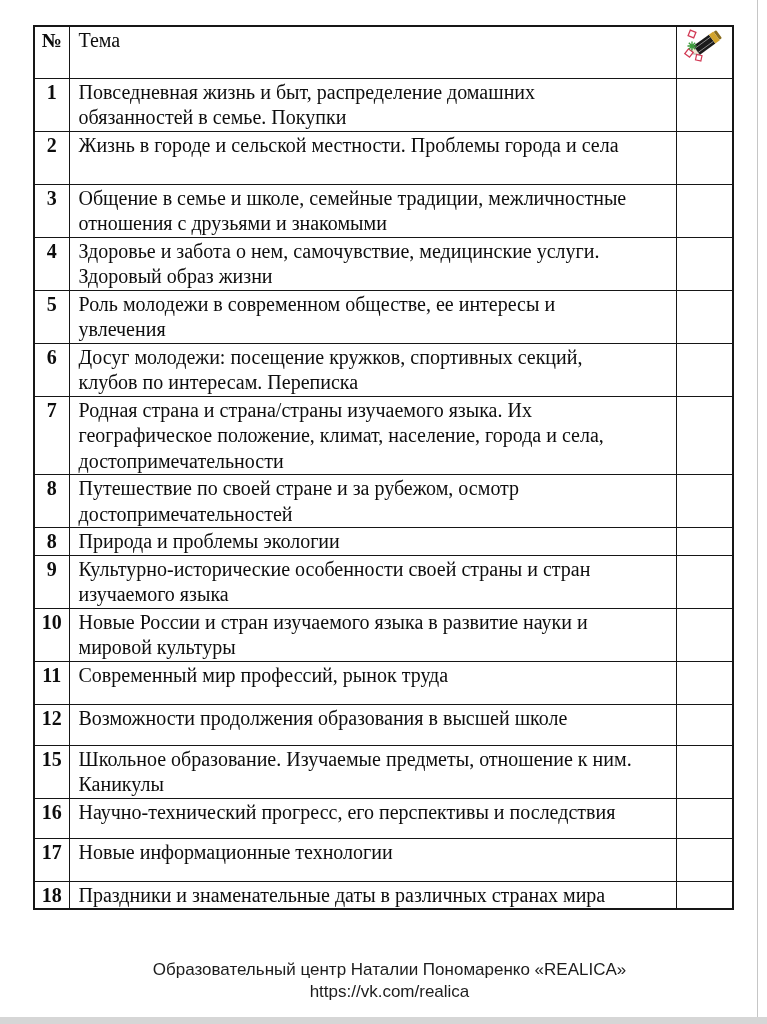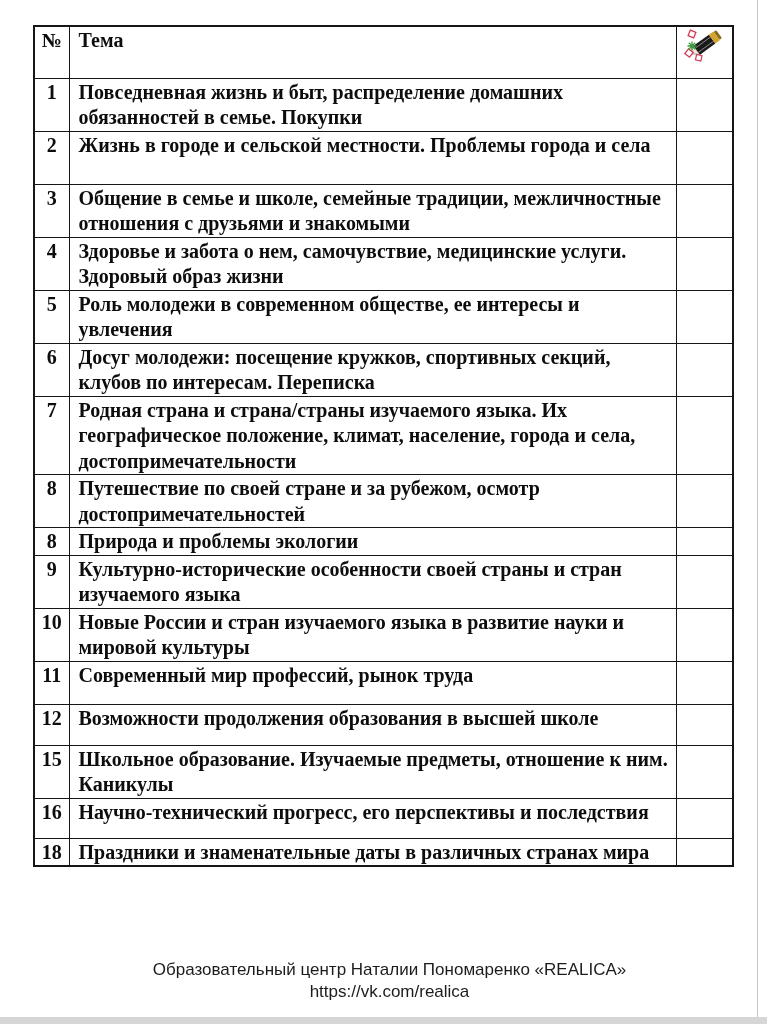--- a/index.html
+++ b/index.html
@@ -50,21 +50,21 @@
   td.cell-num {
     width: 35px;
     text-align: center;
     font-weight: bold;
     font-size: 20px;
     line-height: 25px;
     padding: 1px 0 0 0;
   }
   td.cell-topic {
     width: 607px;
-    font-weight: bold;
+    font-weight: normal;
     font-size: 20px;
     line-height: 25.5px;
     padding: 1px 6px 0 9px;
     white-space: pre-line;
   }
   td.cell-mark {
     width: 57px;
     padding: 0;
   }
   tr.header-row td.cell-topic,
@@ -199,20 +199,25 @@
             <td class="cell-num">15</td>
             <td class="cell-topic">Школьное образование. Изучаемые предметы, отношение к ним.
 Каникулы</td>
             <td class="cell-mark"></td>
           </tr>
           <tr style="height: 40px;">
             <td class="cell-num">16</td>
             <td class="cell-topic">Научно-технический прогресс, его перспективы и последствия</td>
             <td class="cell-mark"></td>
           </tr>
+          <tr style="height: 43px;">
+            <td class="cell-num">17</td>
+            <td class="cell-topic">Новые информационные технологии</td>
+            <td class="cell-mark"></td>
+          </tr>
           <tr style="height: 24px;">
             <td class="cell-num">18</td>
             <td class="cell-topic">Праздники и знаменательные даты в различных странах мира</td>
             <td class="cell-mark"></td>
           </tr>
         </tbody>
     </table>
   </div>
 
   <div class="footer">

